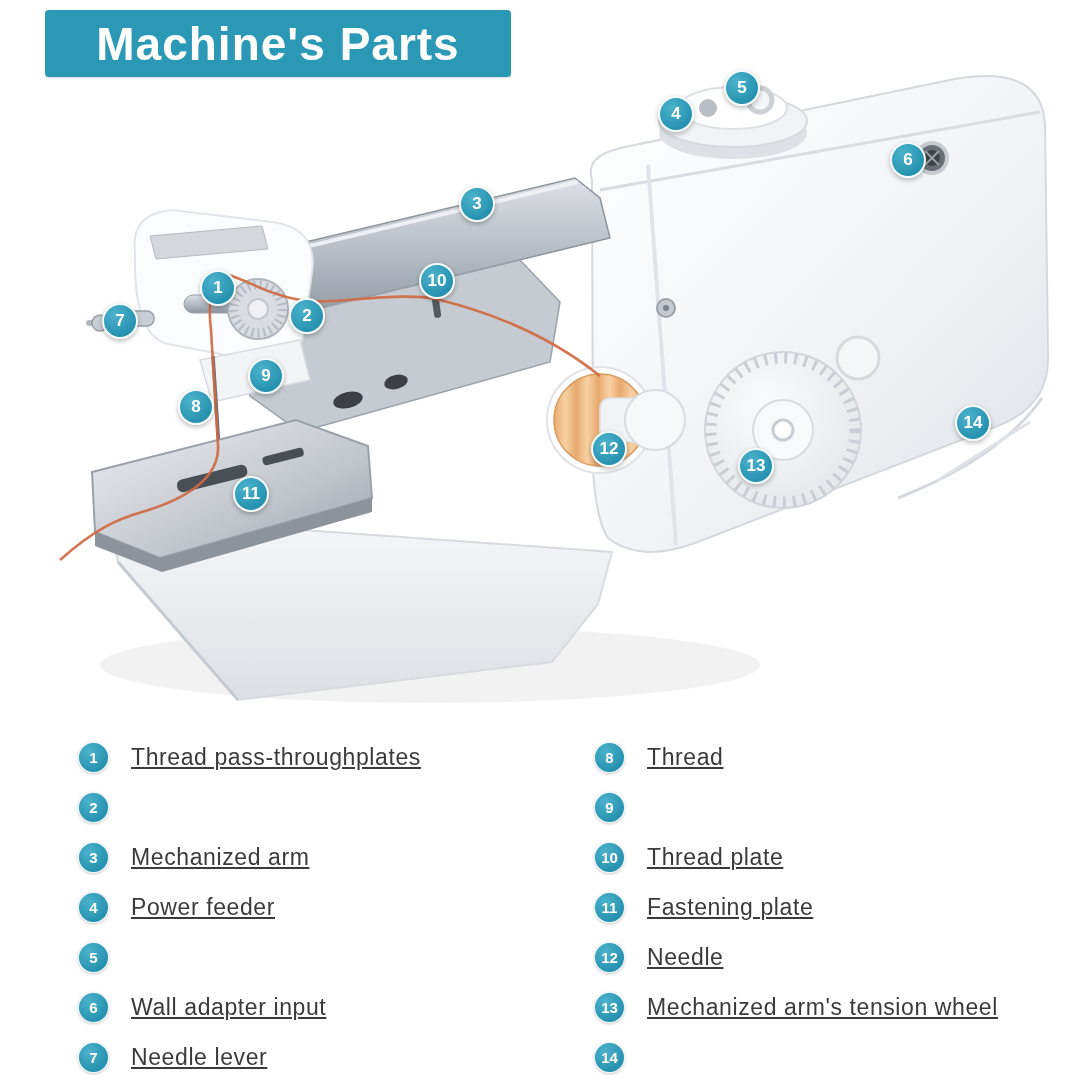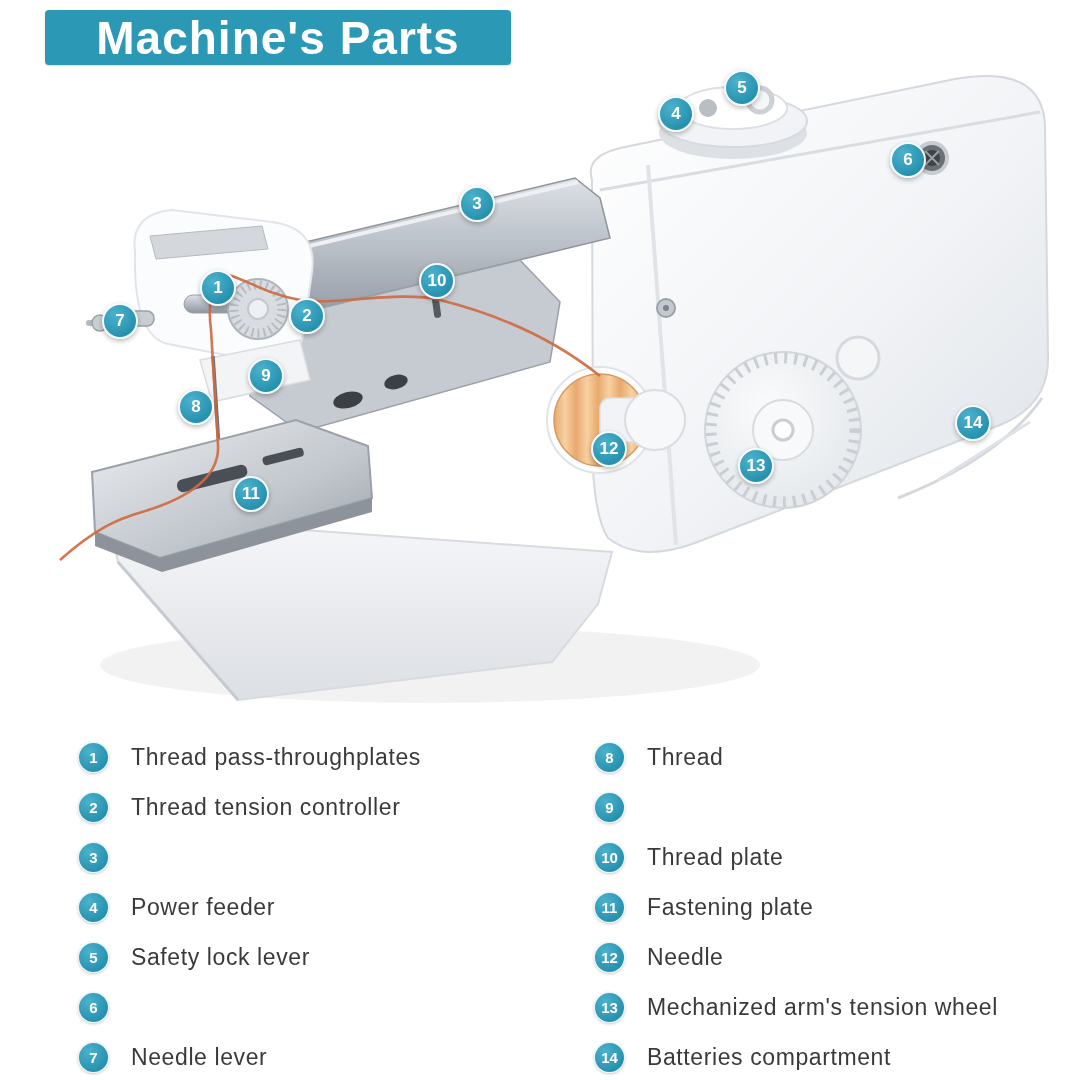--- a/index.html
+++ b/index.html
@@ -6,21 +6,21 @@
     --accent:#2b99b6;
     --ink:#3a3a3a;
   }
   *{margin:0;padding:0;box-sizing:border-box;}
   html,body{width:1080px;height:1080px;background:#ffffff;overflow:hidden;
     font-family:"Liberation Sans", sans-serif;}
   .stage{position:relative;width:1080px;height:1080px;background:#fff;}
 
   
   .banner{
-    position:absolute;left:45px;top:10px;width:466px;height:55px;
+    position:absolute;left:45px;top:10px;width:466px;height:67px;
     background:var(--accent);
     border-radius:4px;
     display:flex;align-items:center;justify-content:center;
     box-shadow:0 1px 2px rgba(0,0,0,.15);
   }
   .banner span{
     color:#fff;font-size:46px;font-weight:bold;letter-spacing:1px;
   }
 
   
@@ -49,21 +49,21 @@
   .legend-row{
     display:flex;align-items:center;height:50px;gap:22px;
     white-space:nowrap;overflow:visible;
   }
   .badge-sm{
     width:31px;height:31px;min-width:31px;font-size:15px;
     box-shadow:0 1px 3px rgba(0,0,0,.22);
     border:1.5px solid rgba(255,255,255,.9);
   }
   .legend-label{
-    font-size:23px;color:var(--ink);letter-spacing:.6px;
+    font-size:23px;color:var(--ink);letter-spacing:.6px;text-decoration:underline;
   }
 </style>
 </head>
 <body>
 
 <div class="stage">
 
   <svg class="machine-svg" viewBox="0 0 1080 1080" aria-hidden="true">
     <defs>
       <linearGradient id="bodyGrad" x1="0" y1="0" x2="1" y2="1">
@@ -198,35 +198,35 @@
     </div>
 
   <div class="legend">
     <div class="legend-col" id="legend-left">
         <div class="legend-row">
           <span class="badge badge-sm">1</span>
           <span class="legend-label">Thread pass-throughplates</span>
         </div>
         <div class="legend-row">
           <span class="badge badge-sm">2</span>
-          <span class="legend-label">Thread tension controller</span>
         </div>
         <div class="legend-row">
           <span class="badge badge-sm">3</span>
+          <span class="legend-label">Mechanized arm</span>
         </div>
         <div class="legend-row">
           <span class="badge badge-sm">4</span>
           <span class="legend-label">Power feeder</span>
         </div>
         <div class="legend-row">
           <span class="badge badge-sm">5</span>
-          <span class="legend-label">Safety lock lever</span>
         </div>
         <div class="legend-row">
           <span class="badge badge-sm">6</span>
+          <span class="legend-label">Wall adapter input</span>
         </div>
         <div class="legend-row">
           <span class="badge badge-sm">7</span>
           <span class="legend-label">Needle lever</span>
         </div>
       </div>
     <div class="legend-col" id="legend-right">
         <div class="legend-row">
           <span class="badge badge-sm">8</span>
           <span class="legend-label">Thread</span>
@@ -245,18 +245,17 @@
         <div class="legend-row">
           <span class="badge badge-sm">12</span>
           <span class="legend-label">Needle</span>
         </div>
         <div class="legend-row">
           <span class="badge badge-sm">13</span>
           <span class="legend-label">Mechanized arm's tension wheel</span>
         </div>
         <div class="legend-row">
           <span class="badge badge-sm">14</span>
-          <span class="legend-label">Batteries compartment</span>
         </div>
       </div>
   </div>
 
 </div>
 
 </body></html>

